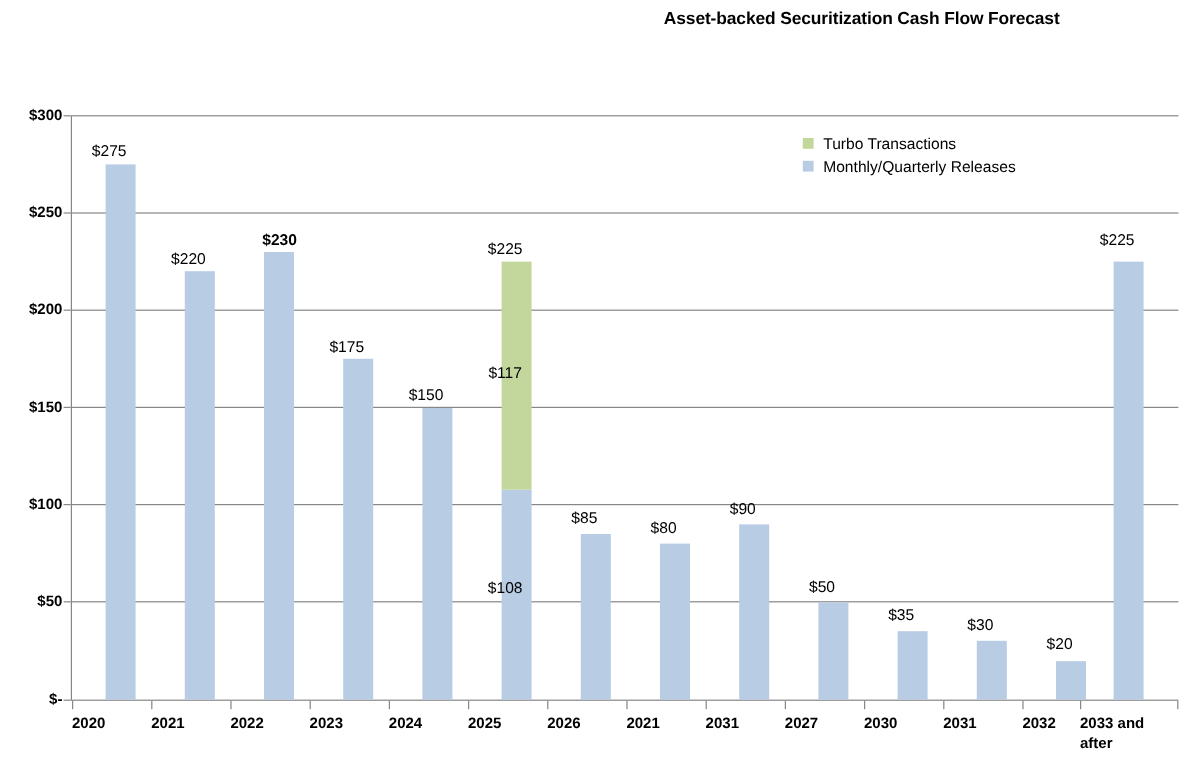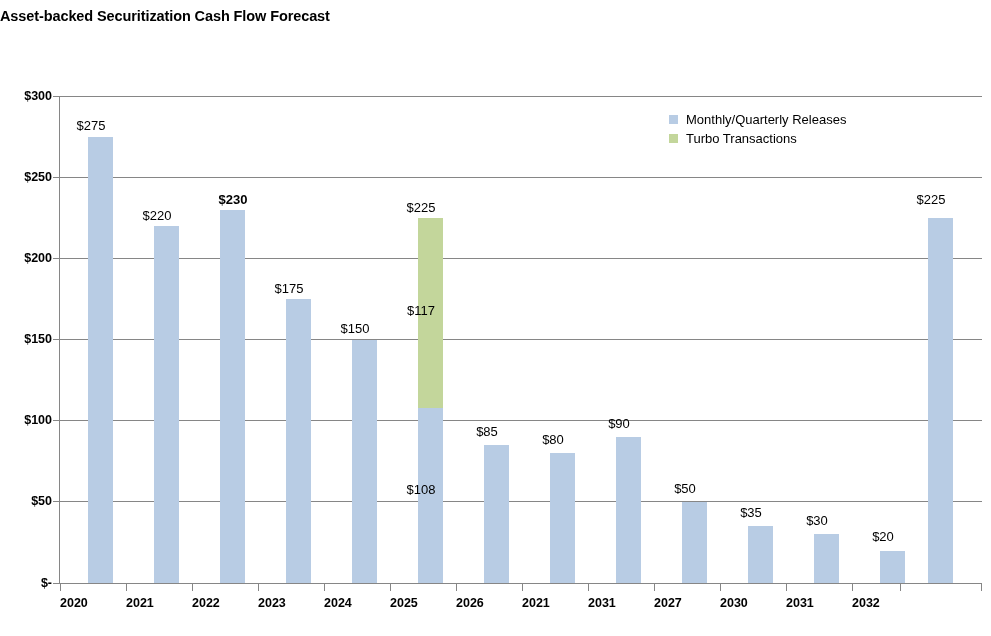--- a/index.html
+++ b/index.html
@@ -22,21 +22,21 @@
     width: 991px;
     height: 636px;
   }
 
   
   .chart-title {
     position: absolute;
     left: 0;
     top: 6px;
     width: 883px;
-    text-align: left;
+    text-align: right;
     font-weight: bold;
     font-size: 14.5px;
     line-height: 20px;
     letter-spacing: -0.1px;
   }
   .chart-title .tline { display: block; }
 
   
   
   .plot {
@@ -291,25 +291,27 @@
   <div class="xlabel" style="left:258px; width:66px;">2023</div>
   <div class="xlabel" style="left:324px; width:66px;">2024</div>
   <div class="xlabel" style="left:390px; width:66px;">2025</div>
   <div class="xlabel" style="left:456px; width:66px;">2026</div>
   <div class="xlabel" style="left:522px; width:66px;">2021</div>
   <div class="xlabel" style="left:588px; width:66px;">2031</div>
   <div class="xlabel" style="left:654px; width:66px;">2027</div>
   <div class="xlabel" style="left:720px; width:66px;">2030</div>
   <div class="xlabel" style="left:786px; width:66px;">2031</div>
   <div class="xlabel" style="left:852px; width:66px;">2032</div>
+  <div class="xlabel" style="left:900px; width:82px;">2033 and
+after</div>
 
   <div class="legend">
+    <div class="legend-row">
+      <span class="legend-swatch" style="background: rgb(195, 214, 155);"></span>
+      <span class="legend-label">Turbo Transactions</span>
+    </div>
     <div class="legend-row">
       <span class="legend-swatch" style="background: rgb(184, 204, 228);"></span>
       <span class="legend-label">Monthly/Quarterly Releases</span>
     </div>
-    <div class="legend-row">
-      <span class="legend-swatch" style="background: rgb(195, 214, 155);"></span>
-      <span class="legend-label">Turbo Transactions</span>
-    </div>
   </div>
 
 </div>
 
 </body></html>

